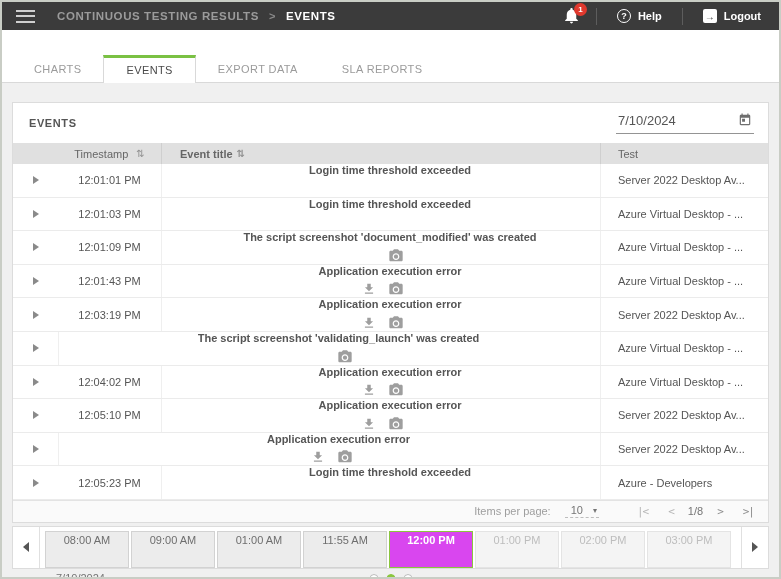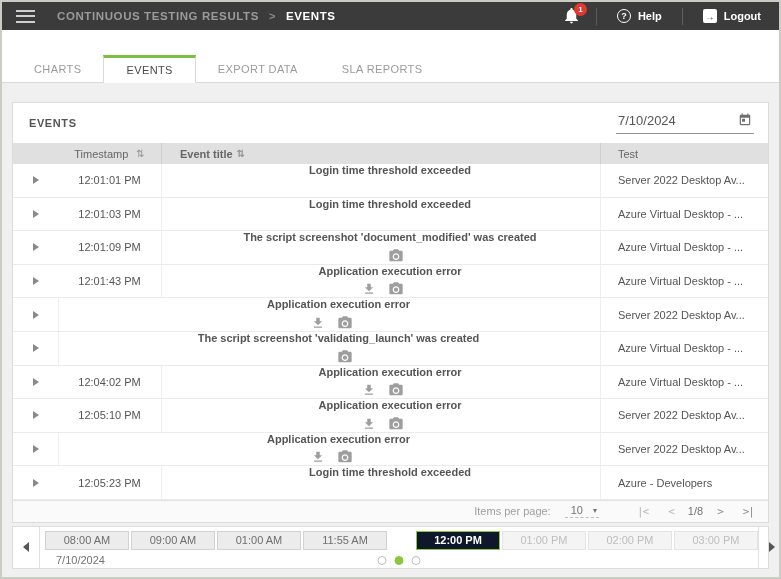--- a/index.html
+++ b/index.html
@@ -70,22 +70,22 @@
 
   
   .timebar { margin:3px 10px 0 10px; height:43px; background:#fff; border:1px solid #dcdcdc; display:flex; }
   .tb-arrow { width:27px; flex:none; display:flex; align-items:center; justify-content:center; cursor:pointer; }
   .tb-arrow.left { border-right:1px solid #e0e0e0; }
   .tb-arrow.right { border-left:1px solid #e0e0e0; }
   .tri-left { width:0; height:0; border-right:6px solid #555; border-top:5px solid transparent; border-bottom:5px solid transparent; }
   .tri-right { width:0; height:0; border-left:6px solid #555; border-top:5px solid transparent; border-bottom:5px solid transparent; }
   .tb-main { flex:1; position:relative; padding-top:4px; }
   .tb-slots { display:flex; gap:2px; padding-left:5px; }
-  .tb-slot { width:84px; height:19px; line-height:17px; text-align:center; font-size:11px; border:1px solid #d2d2d2; background:#ececec; color:#6e6e6e; cursor:pointer; }
-  .tb-slot.selected { background:#0f172a; border-color:#8bc63f; color:#fff; font-weight:bold;margin-left:27px; }
+  .tb-slot { width:84px; height:37px; line-height:17px; text-align:center; font-size:11px; border:1px solid #d2d2d2; background:#ececec; color:#6e6e6e; cursor:pointer; }
+  .tb-slot.selected { background:#d946ef; border-color:#8bc63f; color:#fff; font-weight:bold; }
   .tb-slot.disabled { background:#f4f4f4; border-color:#e4e4e4; color:#bdbdbd; cursor:default; }
   .tb-bottom { position:relative; height:17px; margin-top:2px; display:flex; align-items:center; }
   .tb-date { font-size:11px; color:#757575; padding-left:16px; }
   .tb-dots { position:absolute; left:50%; transform:translateX(-50%); display:flex; gap:8px; align-items:center; }
   .tb-dot { width:9px; height:9px; border-radius:50%; border:1px solid #bdbdbd; background:#fff; cursor:pointer; }
   .tb-dot.active { background:#8bc63f; border-color:#8bc63f; }
 </style>
 </head>
 <body>
 
@@ -233,20 +233,21 @@
                   <path d="M20 4h-3.17L15 2H9L7.17 4H4c-1.1 0-2 .9-2 2v12c0 1.1.9 2 2 2h16c1.1 0 2-.9 2-2V6c0-1.1-.9-2-2-2zm-8 14c-2.76 0-5-2.24-5-5s2.24-5 5-5 5 2.24 5 5-2.24 5-5 5z"></path>
                 </svg>
       </span>
     </div>
     <div class="col-test c-test">Azure Virtual Desktop - ...</div>
   </div>
           <div class="trow">
     <div class="col-arrow">
               <span class="caret-right"></span>
             </div>
+    <div class="col-ts c-ts">12:03:19 PM</div>
     <div class="col-title">
       <span class="title-text c-title">Application execution error</span>
       <span class="row-icons">
         <svg class="i-download" width="14" height="14" viewBox="0 0 24 24" fill="#9e9e9e" style="visibility: visible;">
                   <path d="M19 9h-4V3H9v6H5l7 7 7-7zM5 18v2h14v-2H5z"></path>
                 </svg>
         <svg class="i-camera" width="16" height="16" viewBox="0 0 24 24" fill="#9e9e9e" style="visibility: visible;">
                   <circle cx="12" cy="13" r="3.2"></circle>
                   <path d="M20 4h-3.17L15 2H9L7.17 4H4c-1.1 0-2 .9-2 2v12c0 1.1.9 2 2 2h16c1.1 0 2-.9 2-2V6c0-1.1-.9-2-2-2zm-8 14c-2.76 0-5-2.24-5-5s2.24-5 5-5 5 2.24 5 5-2.24 5-5 5z"></path>
                 </svg>

